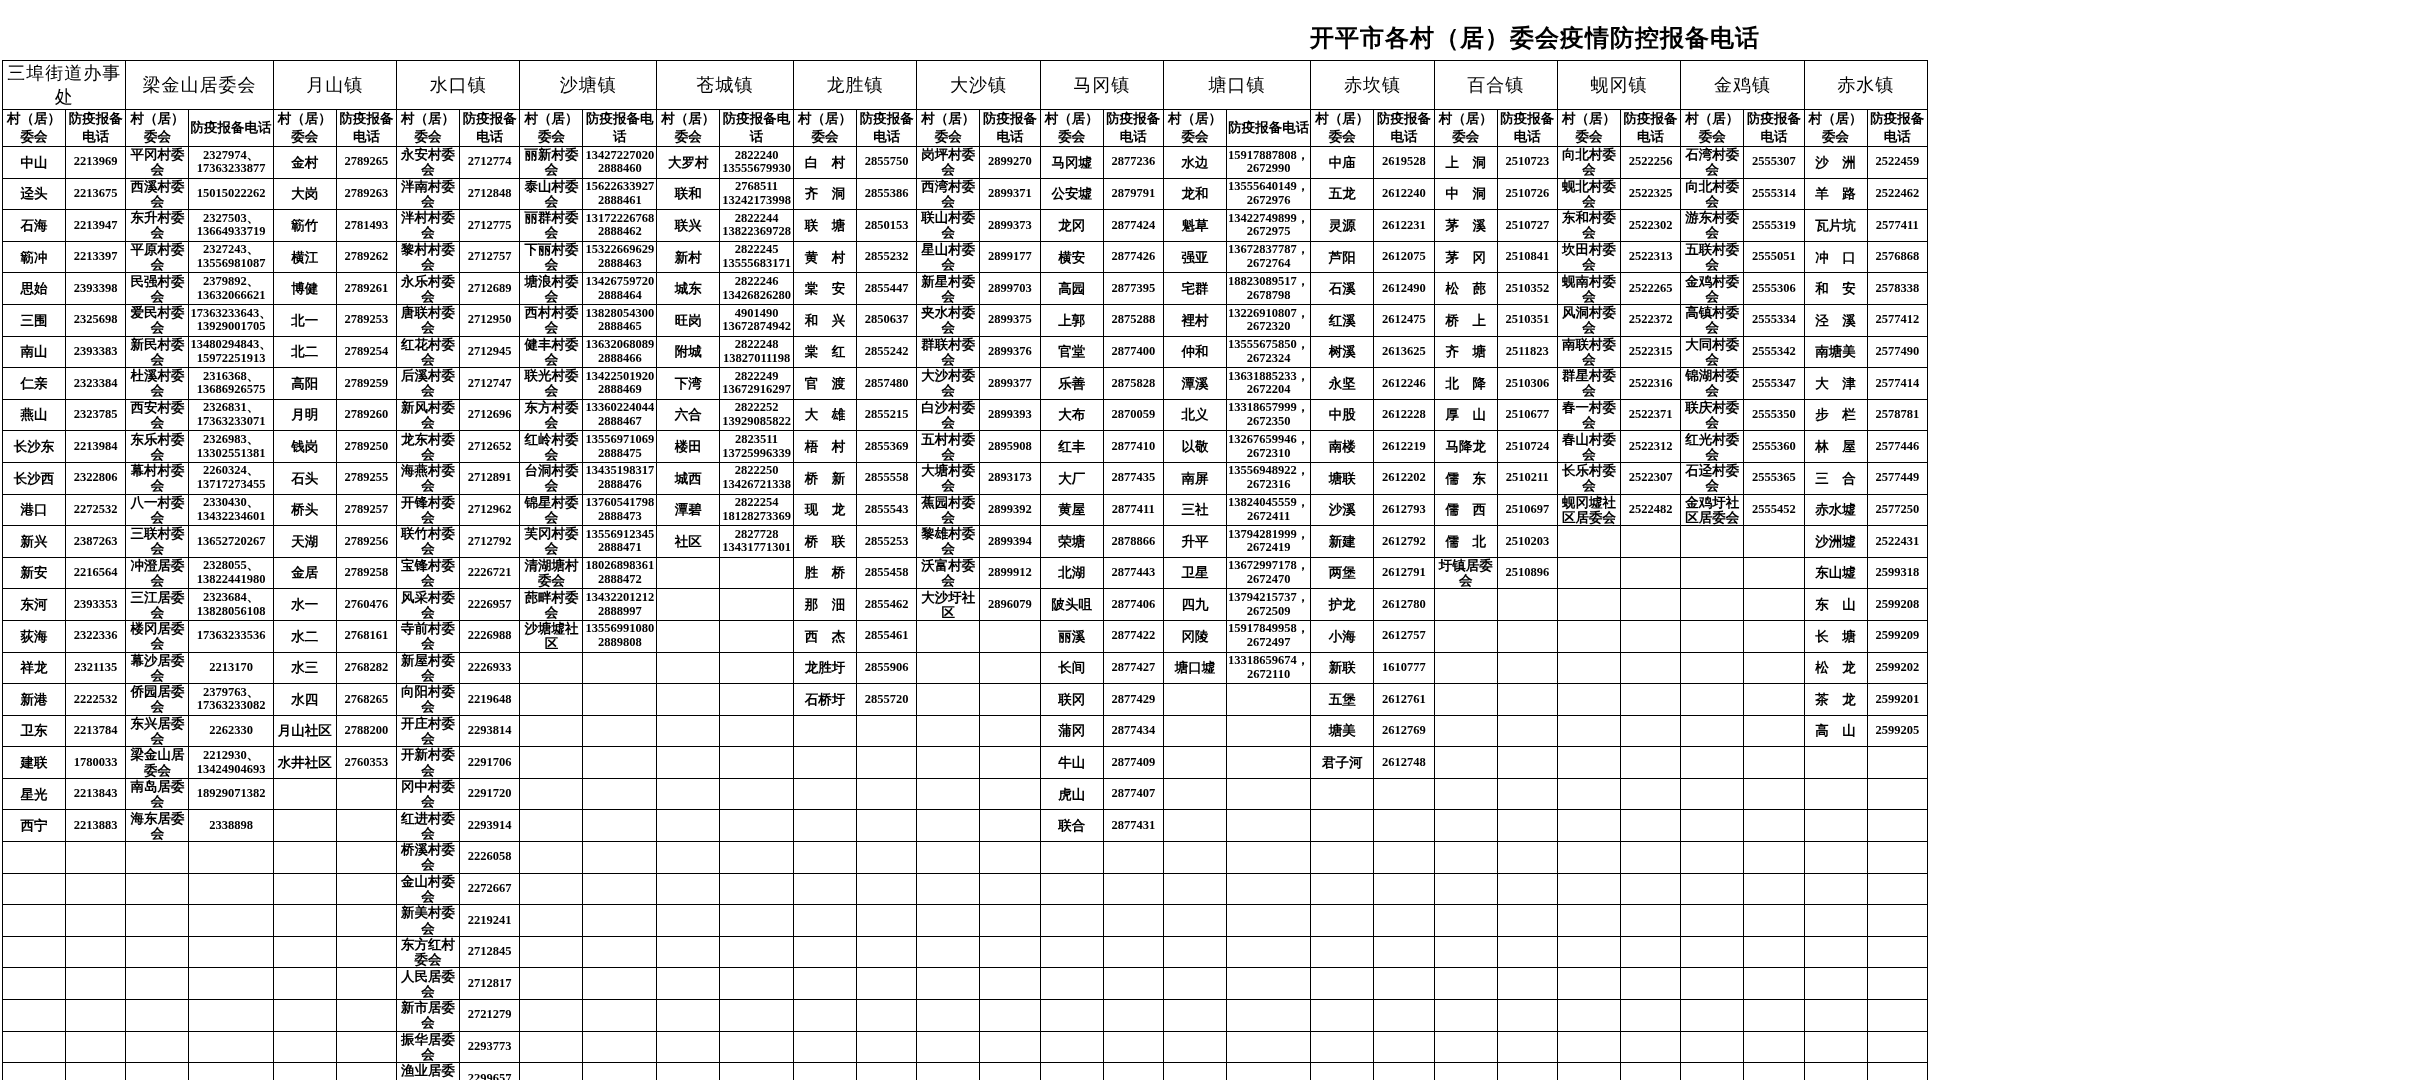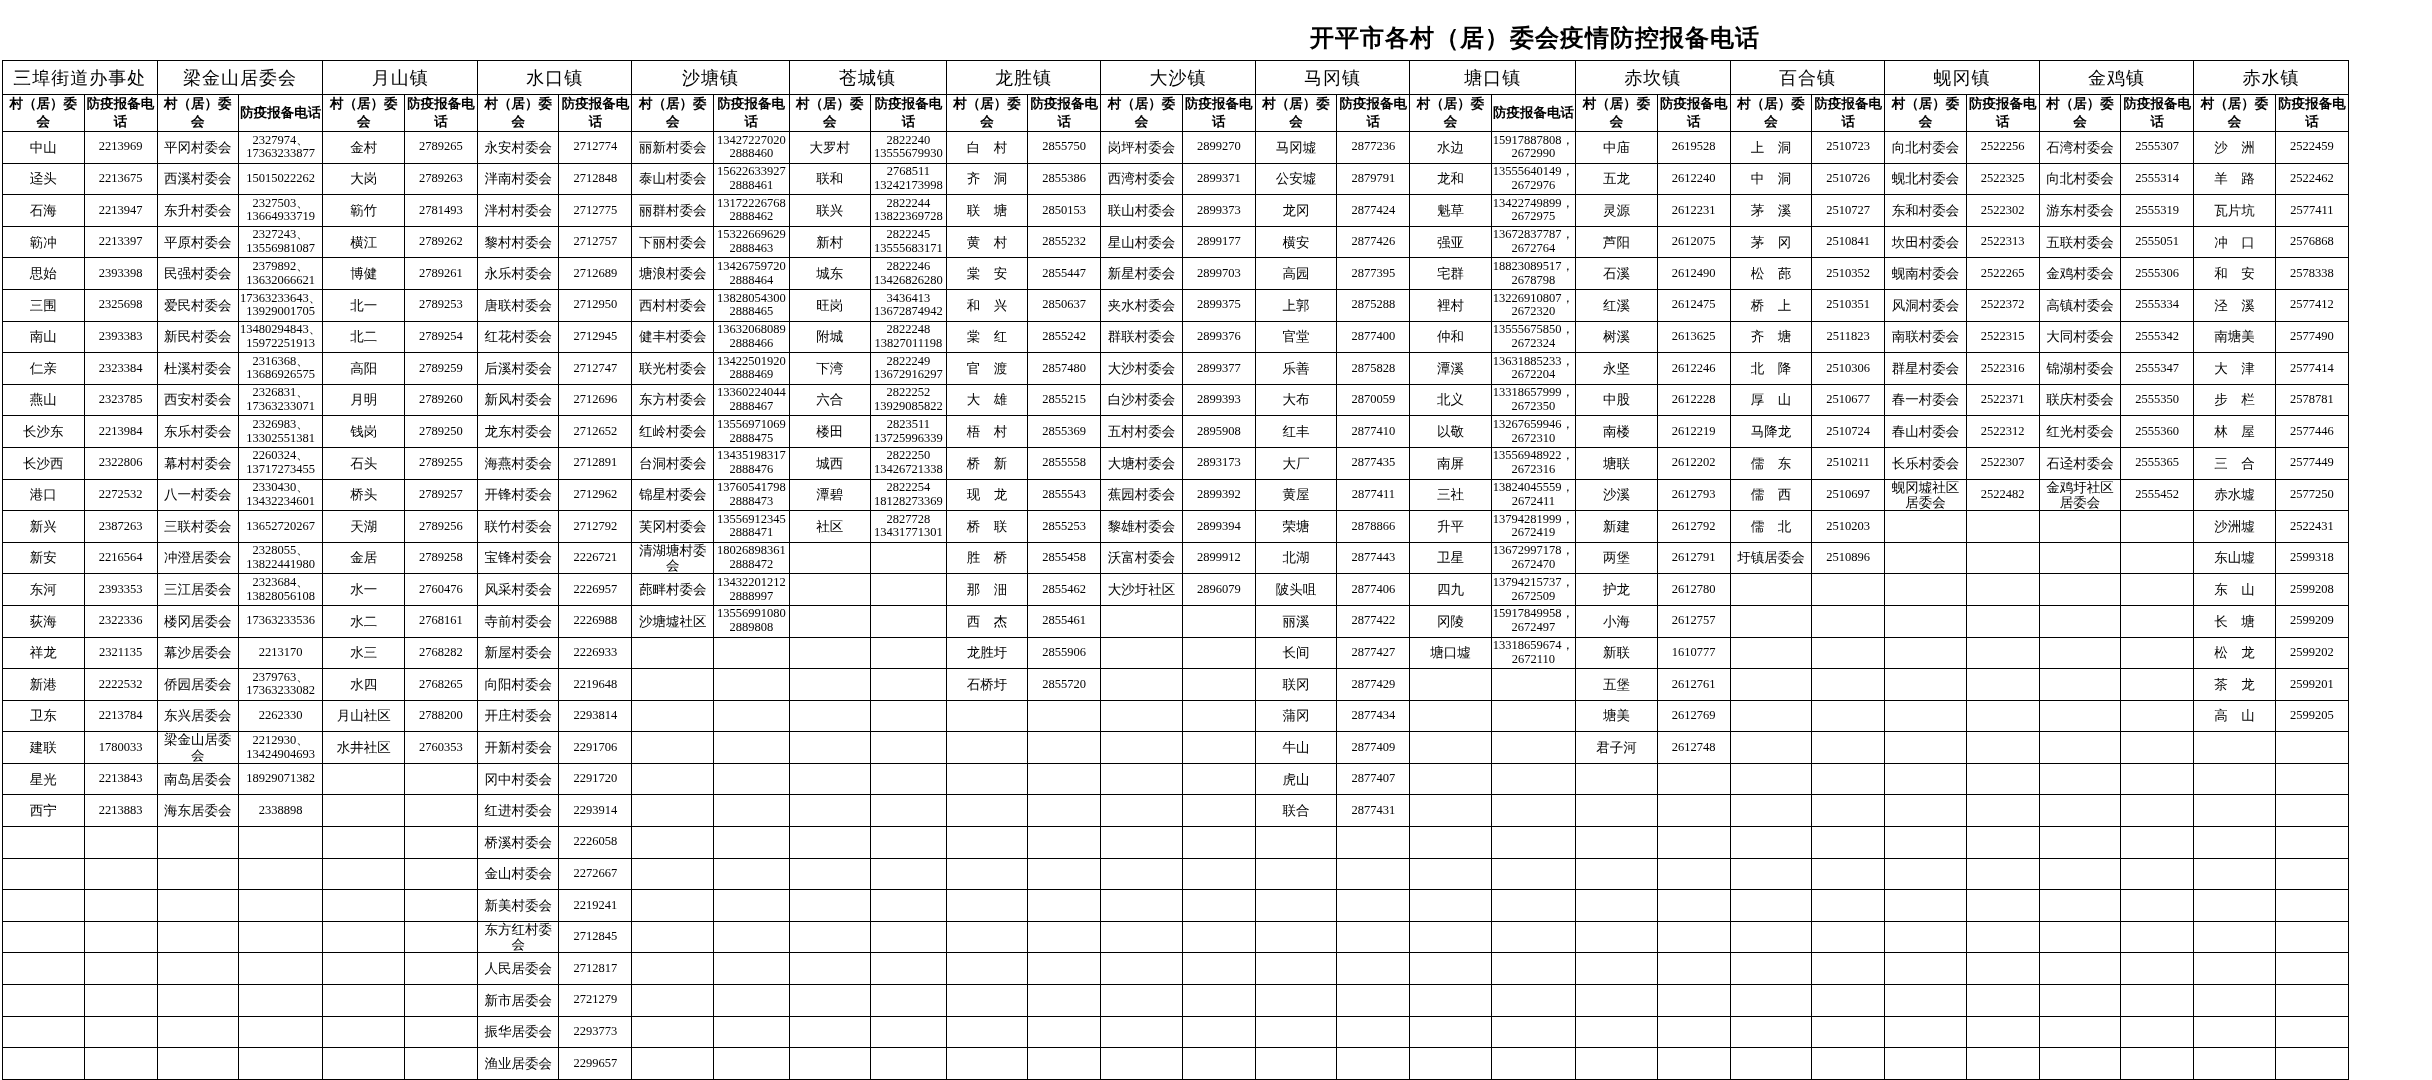--- a/index.html
+++ b/index.html
@@ -1,25 +1,25 @@
 <!DOCTYPE html>
 <html><head>
 <meta charset="utf-8">
 <style>
   html,body{margin:0;padding:0;background:#fff;width:2432px;height:1080px;overflow:hidden;
     font-family:"Liberation Serif","DejaVu Serif",serif;color:#000;}
-  .page{position:relative;width:2349px;height:1080px;background:#fff;}
+  .page{position:relative;width:1928px;height:1080px;background:#fff;}
   .title{position:absolute;top:22px;left:1535px;transform:translateX(-50%);
     font-size:24px;font-weight:bold;white-space:nowrap;letter-spacing:1px;}
   table.report{position:absolute;top:60px;left:2px;border-collapse:collapse;table-layout:fixed;}
   table.report th,table.report td{border:1px solid #000;padding:0 1px;overflow:hidden;
     text-align:center;vertical-align:middle;}
   th.town{height:33px;font-size:18px;font-weight:normal;letter-spacing:1px;}
   th.sub{height:29px;font-size:13.5px;font-weight:bold;}
-  tbody tr{height:31.6px;}
+  tbody tr{height:31.6px;font-weight:bold;}
   td.name{font-size:13.5px;line-height:1.12;}
   td.phone{font-size:12.5px;line-height:1.1;white-space:pre-line;}
 </style>
 </head>
 <body>
 
 <div class="page">
   <div class="title">开平市各村（居）委会疫情防控报备电话</div>
   <table class="report">
       <colgroup>
@@ -292,21 +292,21 @@
           <td class="phone">17363233643、
 13929001705</td>
           <td class="name">北一</td>
           <td class="phone">2789253</td>
           <td class="name">唐联村委会</td>
           <td class="phone">2712950</td>
           <td class="name">西村村委会</td>
           <td class="phone">13828054300
 2888465</td>
           <td class="name">旺岗</td>
-          <td class="phone">3436413
+          <td class="phone">4901490
 13672874942</td>
           <td class="name">和　兴</td>
           <td class="phone">2850637</td>
           <td class="name">夹水村委会</td>
           <td class="phone">2899375</td>
           <td class="name">上郭</td>
           <td class="phone">2875288</td>
           <td class="name">裡村</td>
           <td class="phone">13226910807，
 2672320</td>

